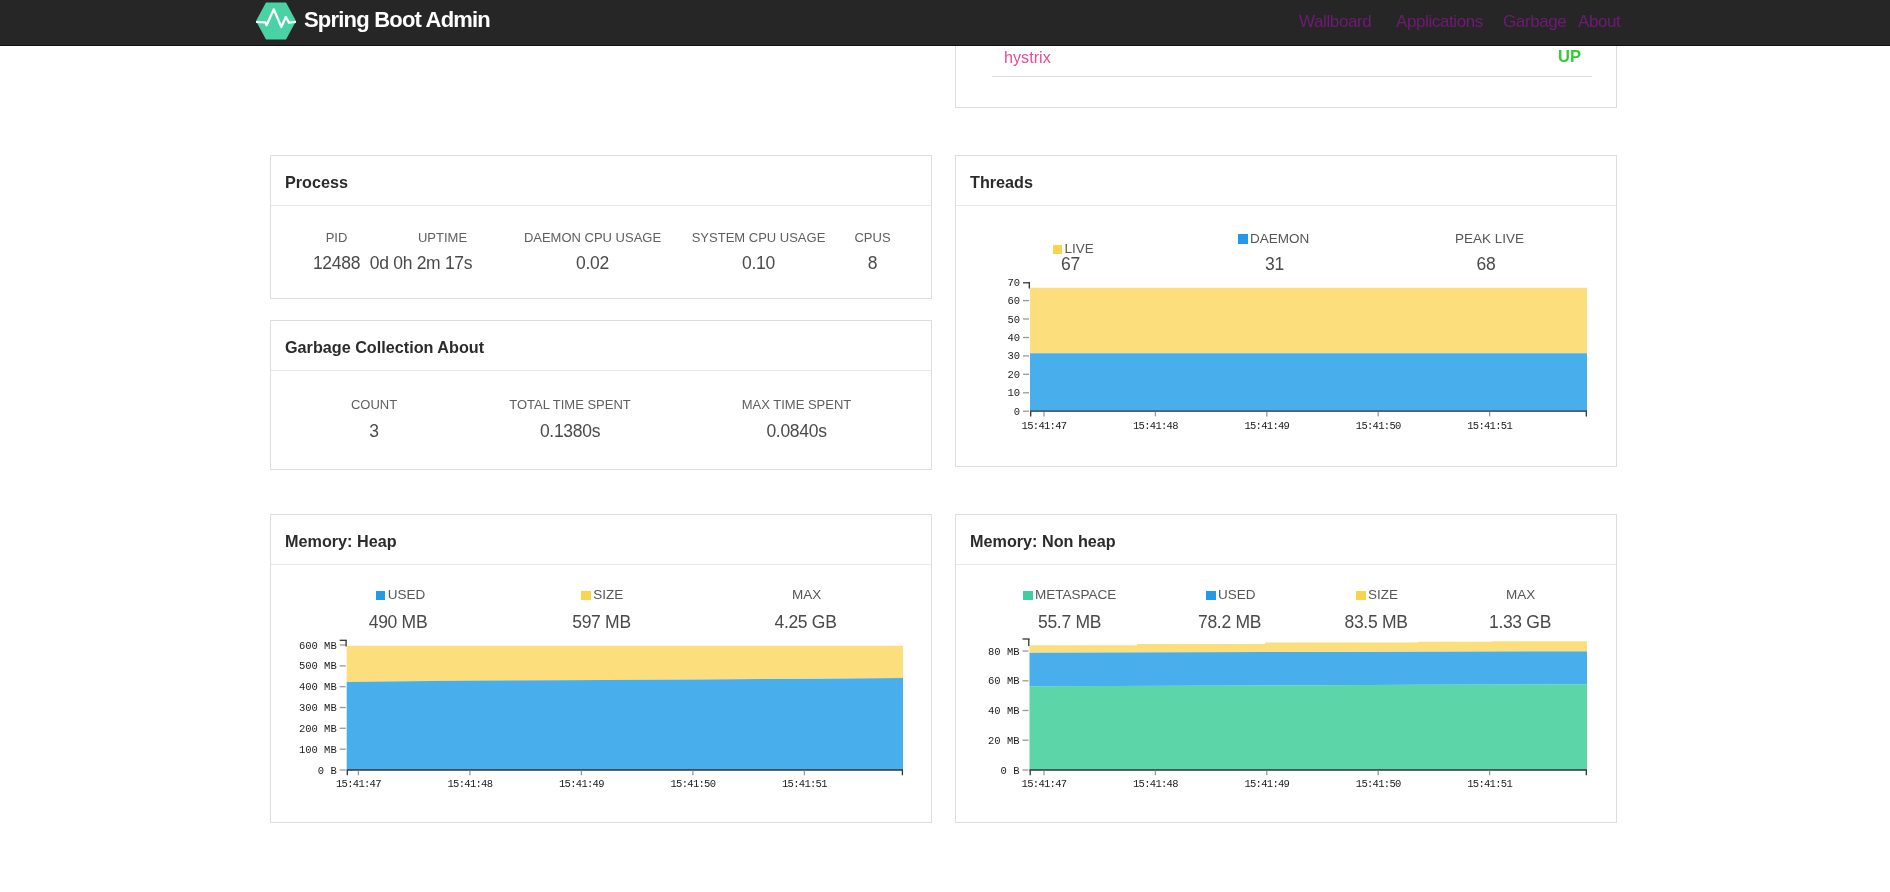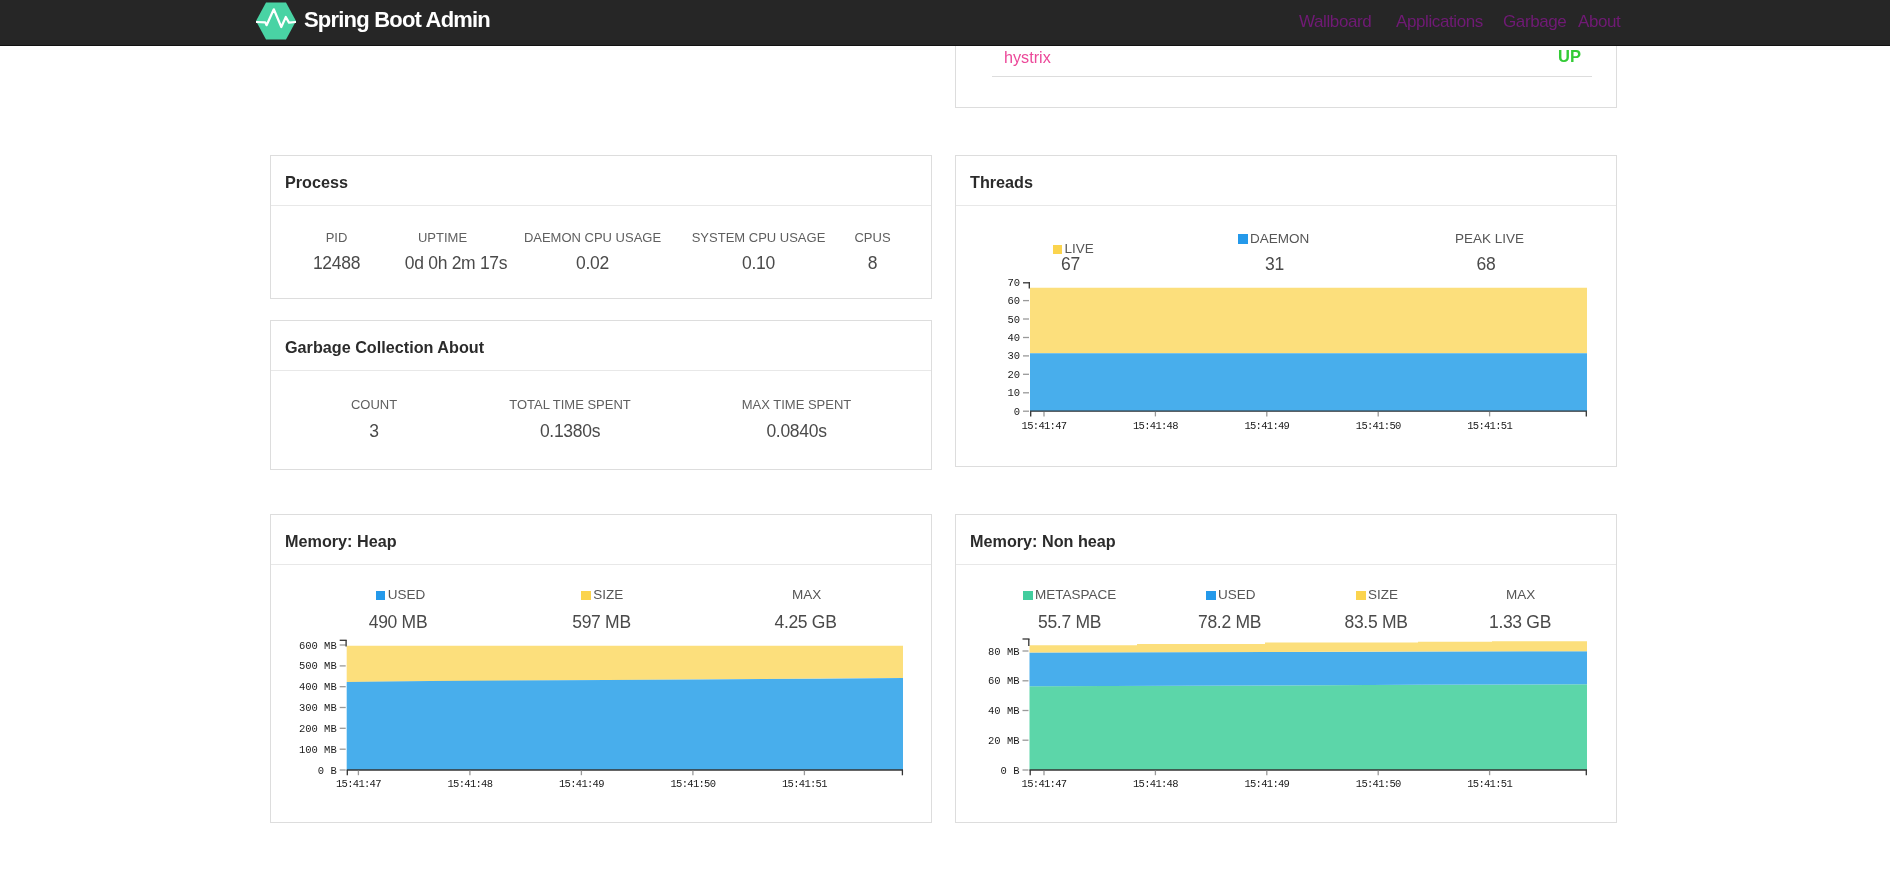--- a/index.html
+++ b/index.html
@@ -36,21 +36,21 @@
 <div class="hl" style="left:956px;top:204.5px;width:660px"></div>
 <div class="card" style="left:270px;top:514px;width:662px;height:309px"></div>
 <div class="ct" style="left:285px;top:541px">Memory: Heap</div>
 <div class="hl" style="left:271px;top:563.5px;width:660px"></div>
 <div class="card" style="left:955px;top:514px;width:662px;height:309px"></div>
 <div class="ct" style="left:970px;top:541px">Memory: Non heap</div>
 <div class="hl" style="left:956px;top:563.5px;width:660px"></div>
 <div class="lb" style="left:336.5px;top:236.5px">PID</div>
 <div class="vl" style="left:336.5px;top:263.3px">12488</div>
 <div class="lb" style="left:442.5px;top:236.5px">UPTIME</div>
-<div class="vl" style="left:456px;top:263.3px">0d 0h 2m 17s</div>
+<div class="vl" style="left:421px;top:263.3px">0d 0h 2m 17s</div>
 <div class="lb" style="left:592.5px;top:236.5px">DAEMON CPU USAGE</div>
 <div class="vl" style="left:592.5px;top:263.3px">0.02</div>
 <div class="lb" style="left:758.5px;top:236.5px">SYSTEM CPU USAGE</div>
 <div class="vl" style="left:758.5px;top:263.3px">0.10</div>
 <div class="lb" style="left:872.5px;top:236.5px">CPUS</div>
 <div class="vl" style="left:872.5px;top:263.3px">8</div>
 <div class="lb" style="left:374px;top:403.5px">COUNT</div>
 <div class="vl" style="left:374px;top:430.5px">3</div>
 <div class="lb" style="left:570px;top:403.5px">TOTAL TIME SPENT</div>
 <div class="vl" style="left:570px;top:430.5px">0.1380s</div>

